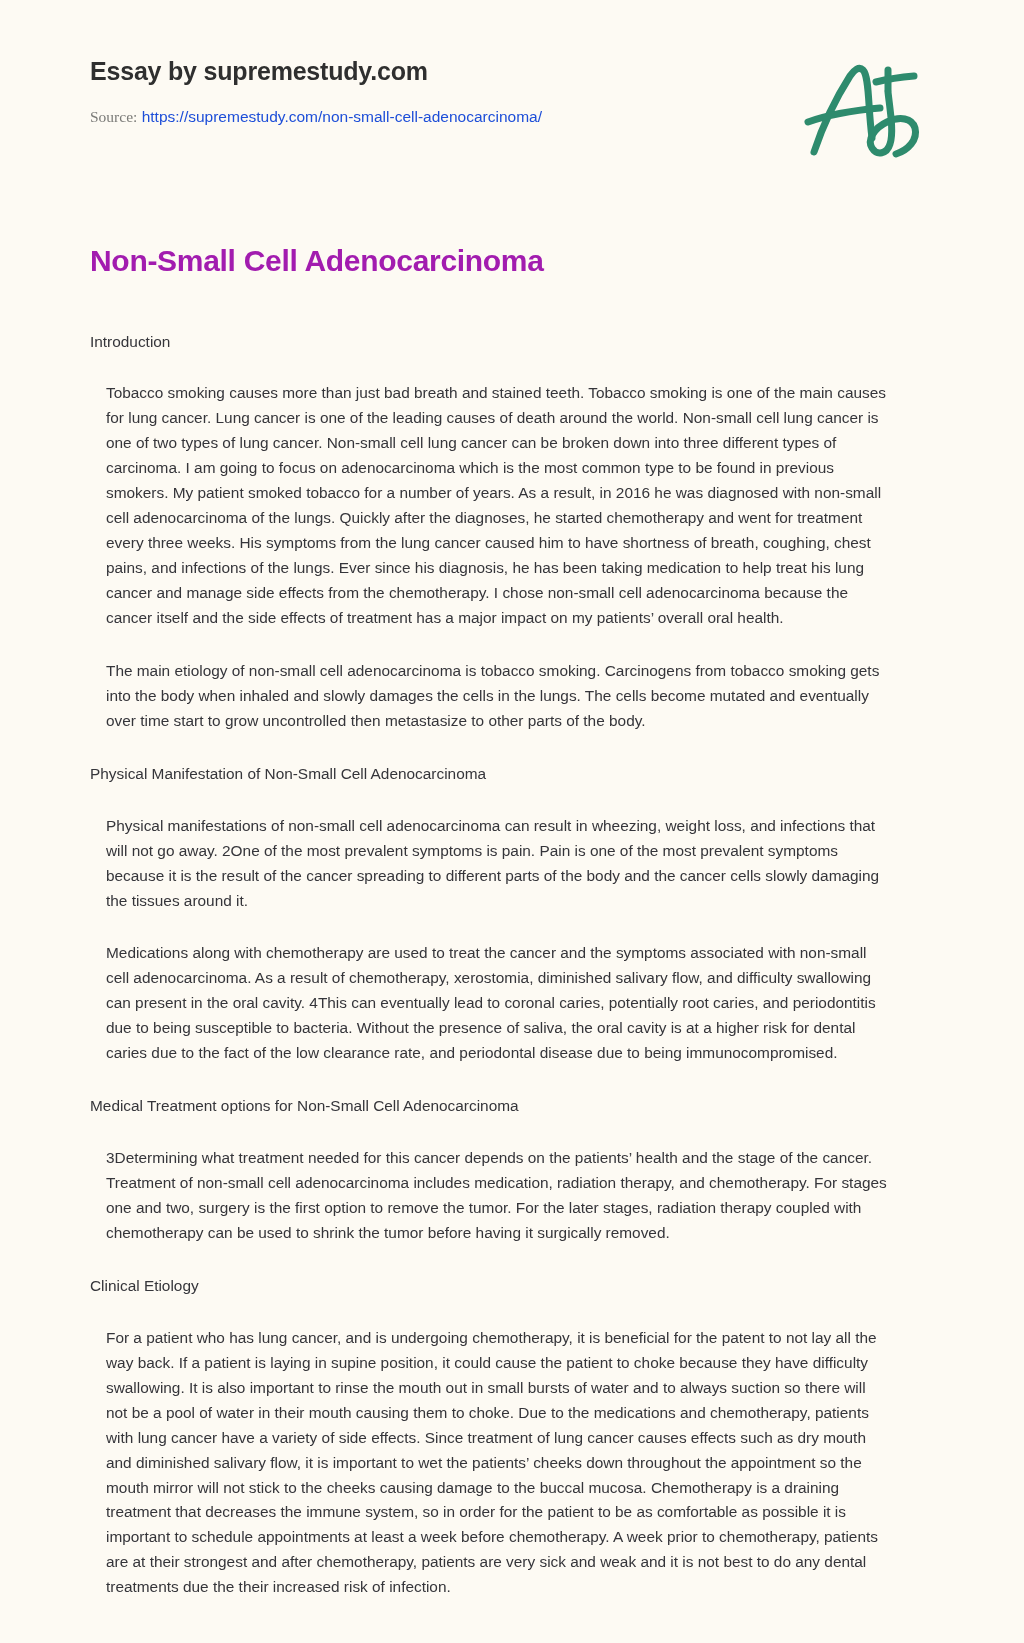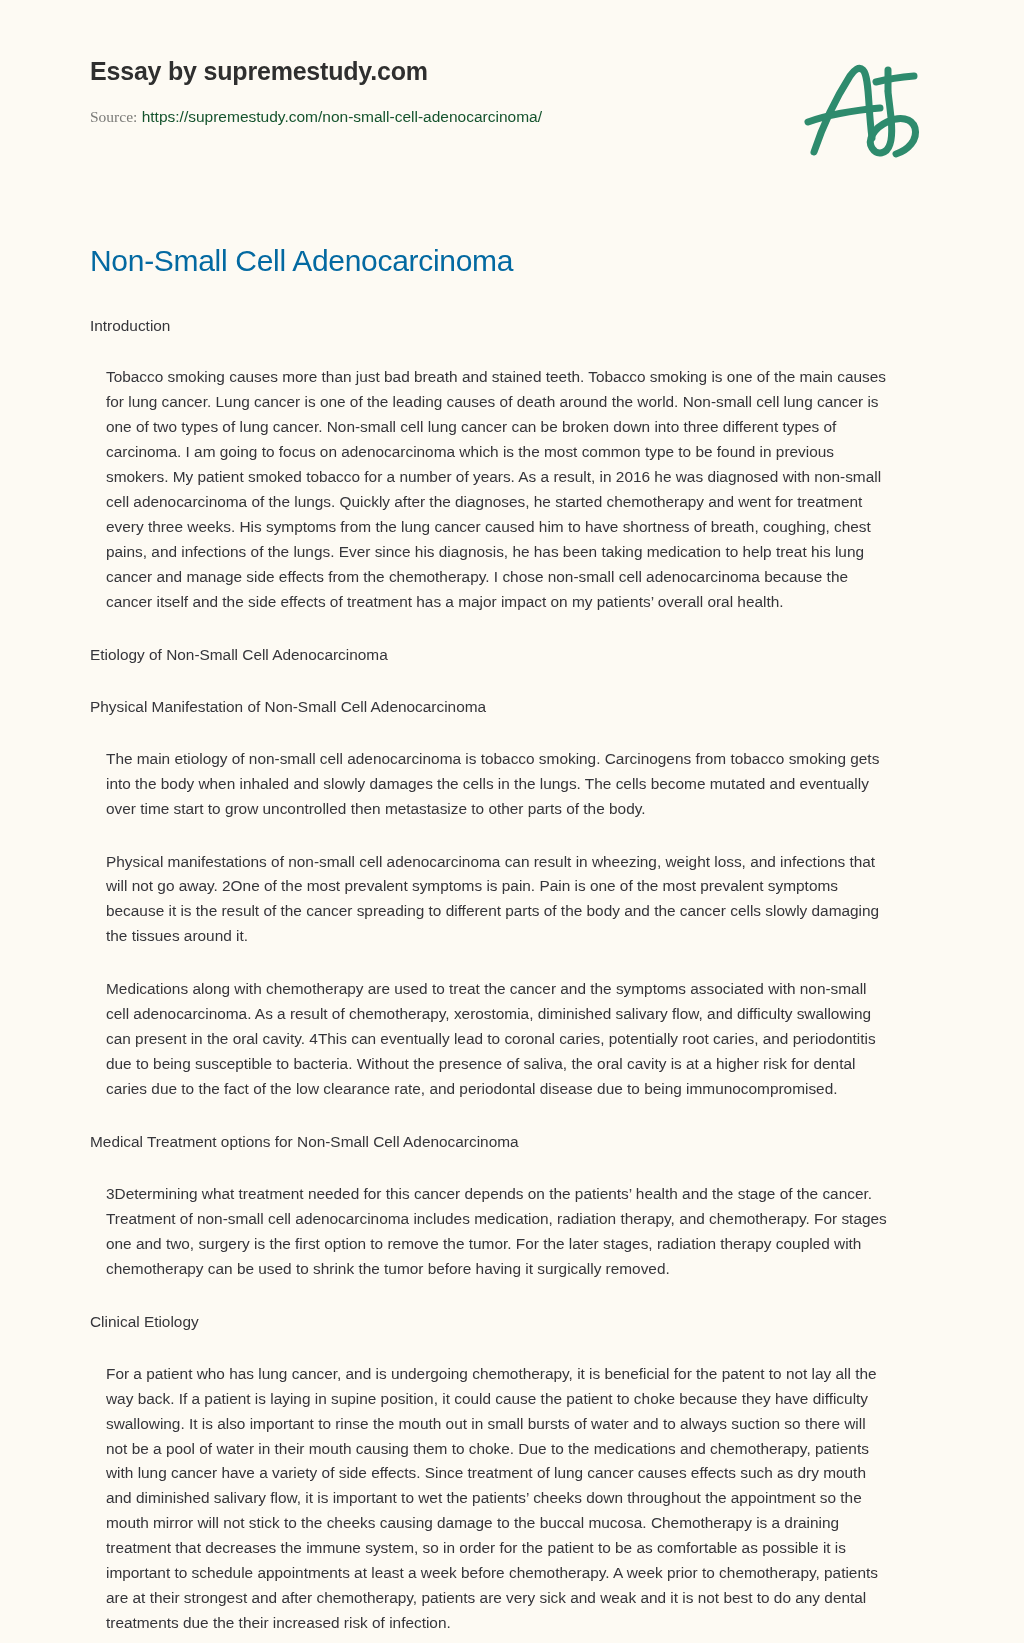--- a/index.html
+++ b/index.html
@@ -43,21 +43,21 @@
     font-size: 15.5px;
     color: #7b7b78;
     line-height: 1.3;
     white-space: nowrap;
   }
   .source-label {
     color: #7b7b78;
     font-family: Liberation Serif, serif;
   }
   .source-url {
-    color: #14532d;
+    color: #1d4ed8;
     text-decoration: none;
   }
   .logo {
     position: absolute;
     right: 80px;
     top: 48px;
     width: 160px;
     height: 120px;
   }
   .logo svg {
@@ -66,23 +66,23 @@
     height: 120px;
   }
 
   
   .doc {
     padding: 0 118px 40px 90px;
     box-sizing: border-box;
   }
   .doc-title {
     font-size: 30px;
-    font-weight: normal;
+    font-weight: bold;
     letter-spacing: -0.3px;
-    color: #0369a1;
+    color: #a21caf;
     margin: 62px 0 0 0;
     line-height: 1.25;
   }
   .section-heading {
     font-size: 15.4px;
     font-weight: normal;
     color: #35353a;
     margin: 0;
     padding: 0;
     line-height: 1.55;
@@ -92,21 +92,21 @@
     font-weight: normal;
     color: #35353a;
     line-height: 1.62;
     margin: 16px;
     text-align: left;
   }
   .block {
     margin-top: 28px;
   }
   .block.first {
-    margin-top: 34px;
+    margin-top: 50px;
   }
 </style>
 </head>
 <body>
 
 <div class="page">
 
   <div class="header">
     <div class="site-title">Essay by supremestudy.com</div>
     <div class="source-line">
@@ -134,28 +134,25 @@
     <h1 class="doc-title">Non-Small Cell Adenocarcinoma</h1>
 
     <div class="block first">
       <p class="section-heading">Introduction</p>
     </div>
     <div class="block">
       <p class="para">Tobacco smoking causes more than just bad breath and stained teeth. Tobacco smoking is one of the main causes for lung cancer. Lung cancer is one of the leading causes of death around the world. Non-small cell lung cancer is one of two types of lung cancer. Non-small cell lung cancer can be broken down into three different types of carcinoma. I am going to focus on adenocarcinoma which is the most common type to be found in previous smokers. My patient smoked tobacco for a number of years. As a result, in 2016 he was diagnosed with non-small cell adenocarcinoma of the lungs. Quickly after the diagnoses, he started chemotherapy and went for treatment every three weeks. His symptoms from the lung cancer caused him to have shortness of breath, coughing, chest pains, and infections of the lungs. Ever since his diagnosis, he has been taking medication to help treat his lung cancer and manage side effects from the chemotherapy. I chose non-small cell adenocarcinoma because the cancer itself and the side effects of treatment has a major impact on my patients’ overall oral health.</p>
     </div>
 
     <div class="block">
-      <p class="section-heading">Etiology of Non-Small Cell Adenocarcinoma</p>
-    </div>
-    <div class="block">
-      <p class="section-heading">Physical Manifestation of Non-Small Cell Adenocarcinoma</p>
+      <p class="para">The main etiology of non-small cell adenocarcinoma is tobacco smoking. Carcinogens from tobacco smoking gets into the body when inhaled and slowly damages the cells in the lungs. The cells become mutated and eventually over time start to grow uncontrolled then metastasize to other parts of the body.</p>
     </div>
 
     <div class="block">
-      <p class="para">The main etiology of non-small cell adenocarcinoma is tobacco smoking. Carcinogens from tobacco smoking gets into the body when inhaled and slowly damages the cells in the lungs. The cells become mutated and eventually over time start to grow uncontrolled then metastasize to other parts of the body.</p>
+      <p class="section-heading">Physical Manifestation of Non-Small Cell Adenocarcinoma</p>
     </div>
     <div class="block">
       <p class="para">Physical manifestations of non-small cell adenocarcinoma can result in wheezing, weight loss, and infections that will not go away. 2One of the most prevalent symptoms is pain. Pain is one of the most prevalent symptoms because it is the result of the cancer spreading to different parts of the body and the cancer cells slowly damaging the tissues around it.</p>
     </div>
 
     <div class="block">
       <p class="para">Medications along with chemotherapy are used to treat the cancer and the symptoms associated with non-small cell adenocarcinoma. As a result of chemotherapy, xerostomia, diminished salivary flow, and difficulty swallowing can present in the oral cavity. 4This can eventually lead to coronal caries, potentially root caries, and periodontitis due to being susceptible to bacteria. Without the presence of saliva, the oral cavity is at a higher risk for dental caries due to the fact of the low clearance rate, and periodontal disease due to being immunocompromised.</p>
     </div>
 
     <div class="block">

